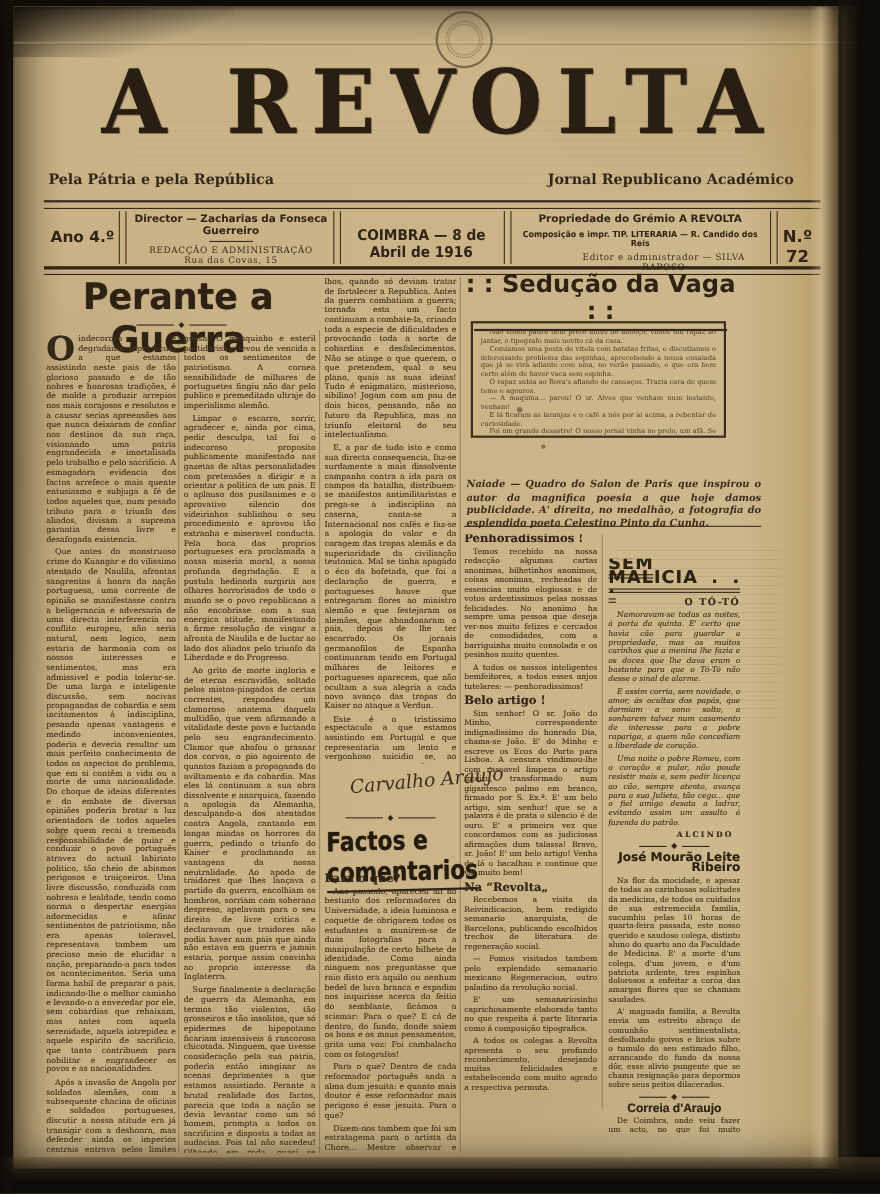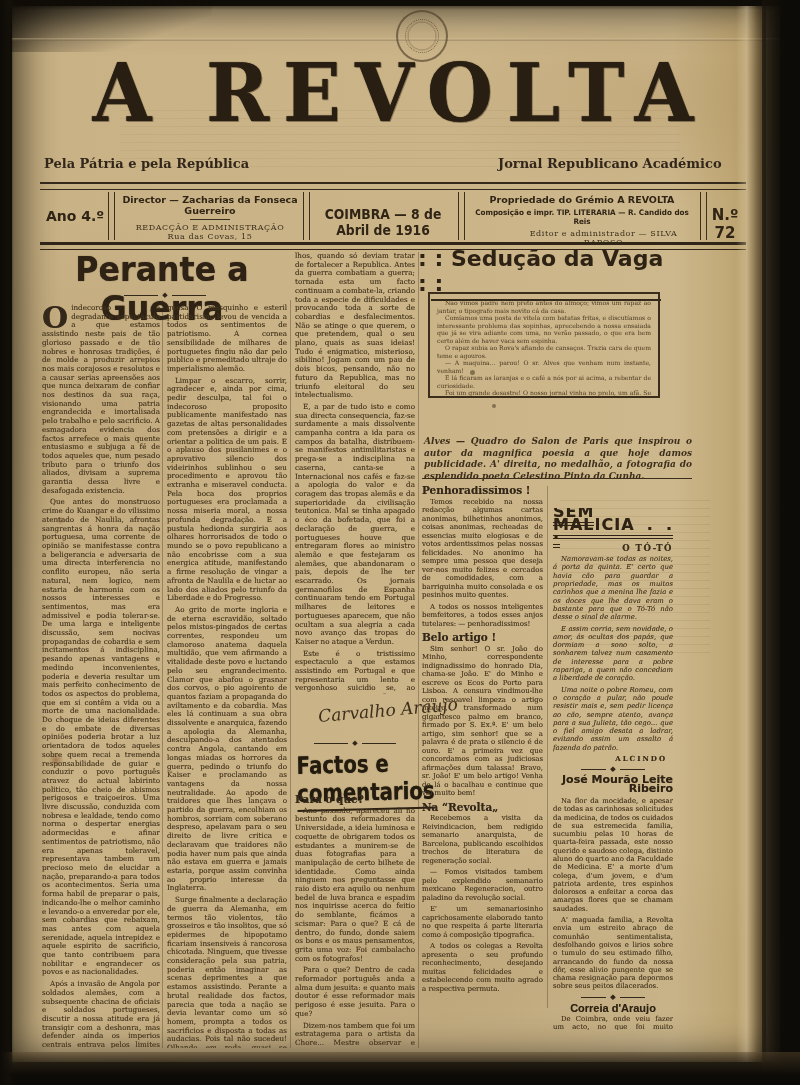--- a/index.html
+++ b/index.html
@@ -41,21 +41,21 @@
   .mh-small{font-size:8px;letter-spacing:.6px;color:#3a2e1d;text-align:center;}
   .cond{font-family:"DejaVu Sans","Liberation Sans",sans-serif;font-weight:bold;color:#2f2415;}
   .vline{width:1px;background:rgba(58,45,26,.35);}
   
   .head-war{left:36px;top:250px;width:252px;text-align:center;
     font-family:"DejaVu Sans","Liberation Sans",sans-serif;font-weight:bold;font-size:33px;
     color:#2d2213;transform:scaleX(.96);text-shadow:0 0 1px rgba(45,34,19,.8);}
   .orn{display:flex;align-items:center;justify-content:center;color:#33281a;}
   .orn::before,.orn::after{content:"";flex:1;border-top:1px solid #33281a;margin:0 4px;}
   .orn span{font-size:7px;line-height:7px;}
-  .head-seducao{left:418px;top:246px;width:256px;
+  .head-seducao{left:418px;top:246px;width:256px;text-align:center;
     font-family:"DejaVu Sans","Liberation Sans",sans-serif;font-weight:bold;font-size:22px;
     color:#2d2213;}
   .head-seducao .bar{display:block;margin:3px auto 0;width:230px;border-top:2px solid #33281a;}
   .head-factos{font-family:"DejaVu Sans","Liberation Sans",sans-serif;font-weight:bold;
     font-size:24px;transform:scaleX(.82) rotate(-1.2deg);transform-origin:left;
     color:#241b0f;border-bottom:2px solid #2c2113;display:inline-block;padding-bottom:2px;
     text-shadow:0 0 1px rgba(36,27,15,.9);}
   
   .bodycol{font-size:7.2px;line-height:8.7px;color:#46361f;text-align:justify;
     overflow:hidden;text-shadow:0 0 .5px rgba(70,54,31,.55);hyphens:auto;}
@@ -171,21 +171,21 @@
     <span class="bar"></span>
   </div>
   <div class="abs boxed" style="left:428px;top:292px;width:214px;height:92px;">
     <p>Não vimos padre nem preto antes do almoço; vimos um rapaz ao jantar, o tipografo mais novito cá da casa.</p>
     <p>Comíamos uma posta de vitela com batatas fritas, e discutíamos o interessante problema das sopinhas, aprecebendo a nossa ensaiada que já se vira adiante com uma, no verão passado, o que era bem certo além de haver vaca sem espinha.</p>
     <p>O rapaz subia ao Rova's afiando de cansaços. Trazia cara de quem teme e agouros.</p>
     <p>— A maquina... parou! O sr. Alves que venham num instante, venham!</p>
     <p>E lá ficaram as laranjas e o café a nós por ai acima, a rebentar de curiosidade.</p>
     <p>Foi um grande desastre! O nosso jornal vinha no prelo, um afã. Se não vimos um padre, decerto ele passou á nossa porta. A fotografia viera sob traço, amansada mas ego vem gallos de tipo. Prejuizo e dissabor. Dizias bem, Maria: Não ha rosa sem espinhas!</p>
   </div>
-  <div class="abs caption" style="left:424px;top:436px;width:268px;">Alves — Quadro do Salon de Paris que inspirou o autor da magnifica poesia a que hoje damos publicidade. A' direita, no medalhão, a fotografia do esplendido poeta Celestino Pinto da Cunha.</div>
+  <div class="abs caption" style="left:424px;top:436px;width:268px;">Naiade — Quadro do Salon de Paris que inspirou o autor da magnifica poesia a que hoje damos publicidade. A' direita, no medalhão, a fotografia do esplendido poeta Celestino Pinto da Cunha.</div>
   <div class="abs" style="left:422px;top:478px;width:270px;border-top:1px solid #3a2d1b;"></div>
 
   <div class="abs bodycol" style="left:422px;top:486px;width:121px;height:522px;font-size:7px;line-height:8.5px;">
     <div class="subhead" style="margin-top:0;">Penhoradissimos !</div>
     <p>Temos recebido na nossa redacção algumas cartas anonimas, bilhetinhos anonimos, coisas anonimas, recheadas de essencias muito elogiosas e de votos ardentissimos pelas nossas felicidades. No anonimo ha sempre uma pessoa que deseja ver-nos muito felizes e cercados de comodidades, com a barriguinha muito consolada e os pesinhos muito quentes.</p>
     <p>A todos os nossos inteligentes bemfeitores, a todos esses anjos tutelares: — penhoradissimos!</p>
     <div class="subhead">Belo artigo !</div>
     <p>Sim senhor! O sr. João do Minho, correspondente indignadissimo do honrado Dia, chama-se João. E' do Minho e escreve os Ecos do Porto para Lisboa. A censura vindimou-lhe com rasoavel limpeza o artigo inteiro, transformado num gigantesco palmo em branco, firmado por S. Ex.ª. E' um belo artigo, sim senhor! que se a palavra é de prata o silencio é de ouro. E' a primeira vez que concordamos com as judiciosas afirmações dum talassa! Bravo, sr. João! E' um belo artigo! Venha de lá o bacalhau e continue que vai muito bem!</p>
     <div class="subhead">Na “Revolta„</div>
     <p>Recebemos a visita da Reivindicacion, bem redigido semanario anarquista, de Barcelona, publicando escolhidos trechos de literatura de regeneração social.</p>

